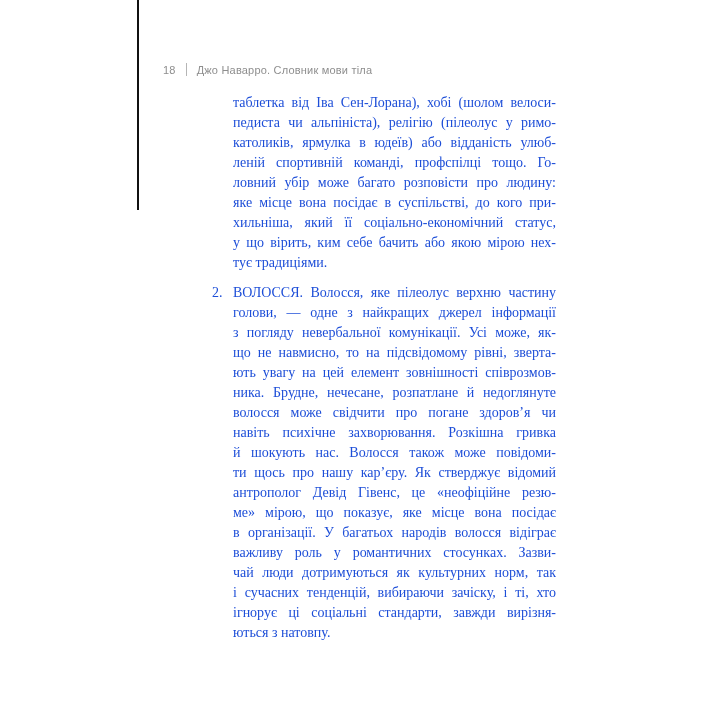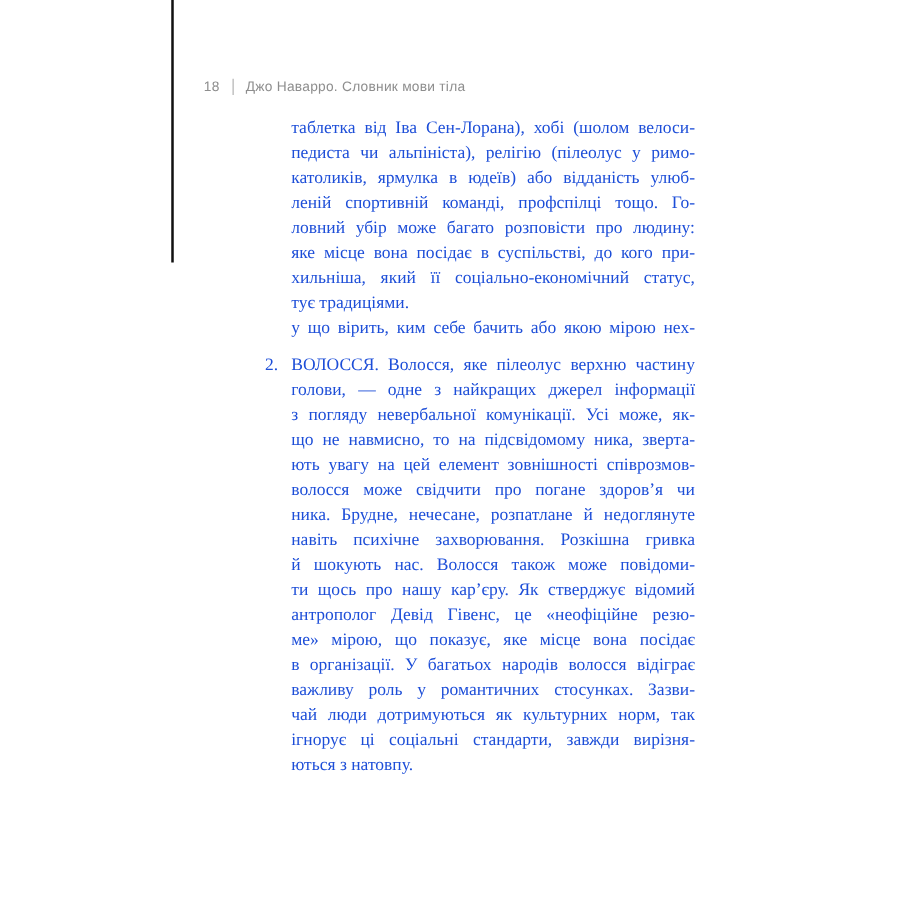--- a/index.html
+++ b/index.html
@@ -92,43 +92,44 @@
 
     <div class="paragraph">
       <div>
           <div class="tline">таблетка від Іва Сен-Лорана), хобі (шолом велоси-</div>
           <div class="tline">педиста чи альпініста), релігію (пілеолус у римо-</div>
           <div class="tline">католиків, ярмулка в юдеїв) або відданість улюб-</div>
           <div class="tline">леній спортивній команді, профспілці тощо. Го-</div>
           <div class="tline">ловний убір може багато розповісти про людину:</div>
           <div class="tline">яке місце вона посідає в суспільстві, до кого при-</div>
           <div class="tline">хильніша, який її соціально-економічний статус,</div>
+          <div class="tline">у що вірить, ким себе бачить або якою мірою нех-</div>
           <div class="tline tline-last">тує традиціями.</div>
-          <div class="tline">у що вірить, ким себе бачить або якою мірою нех-</div>
         </div>
     </div>
 
     <div class="paragraph entry">
       <span class="entry-marker">2.</span>
       <div>
           <div class="tline">ВОЛОССЯ. Волосся, яке пілеолус верхню частину</div>
           <div class="tline">голови, — одне з найкращих джерел інформації</div>
           <div class="tline">з погляду невербальної комунікації. Усі може, як-</div>
-          <div class="tline">що не навмисно, то на підсвідомому ника, зверта-</div>
+          <div class="tline">що не навмисно, то на підсвідомому рівні, зверта-</div>
           <div class="tline">ють увагу на цей елемент зовнішності співрозмов-</div>
+          <div class="tline">ника. Брудне, нечесане, розпатлане й недоглянуте</div>
           <div class="tline">волосся може свідчити про погане здоров’я чи</div>
-          <div class="tline">ника. Брудне, нечесане, розпатлане й недоглянуте</div>
           <div class="tline">навіть психічне захворювання. Розкішна гривка</div>
           <div class="tline">й шокують нас. Волосся також може повідоми-</div>
           <div class="tline">ти щось про нашу кар’єру. Як стверджує відомий</div>
           <div class="tline">антрополог Девід Гівенс, це «неофіційне резю-</div>
           <div class="tline">ме» мірою, що показує, яке місце вона посідає</div>
           <div class="tline">в організації. У багатьох народів волосся відіграє</div>
           <div class="tline">важливу роль у романтичних стосунках. Зазви-</div>
           <div class="tline">чай люди дотримуються як культурних норм, так</div>
+          <div class="tline">і сучасних тенденцій, вибираючи зачіску, і ті, хто</div>
           <div class="tline">ігнорує ці соціальні стандарти, завжди вирізня-</div>
           <div class="tline tline-last">ються з натовпу.</div>
         </div>
     </div>
 
   </div>
 
 </div>
 
 </body></html>

